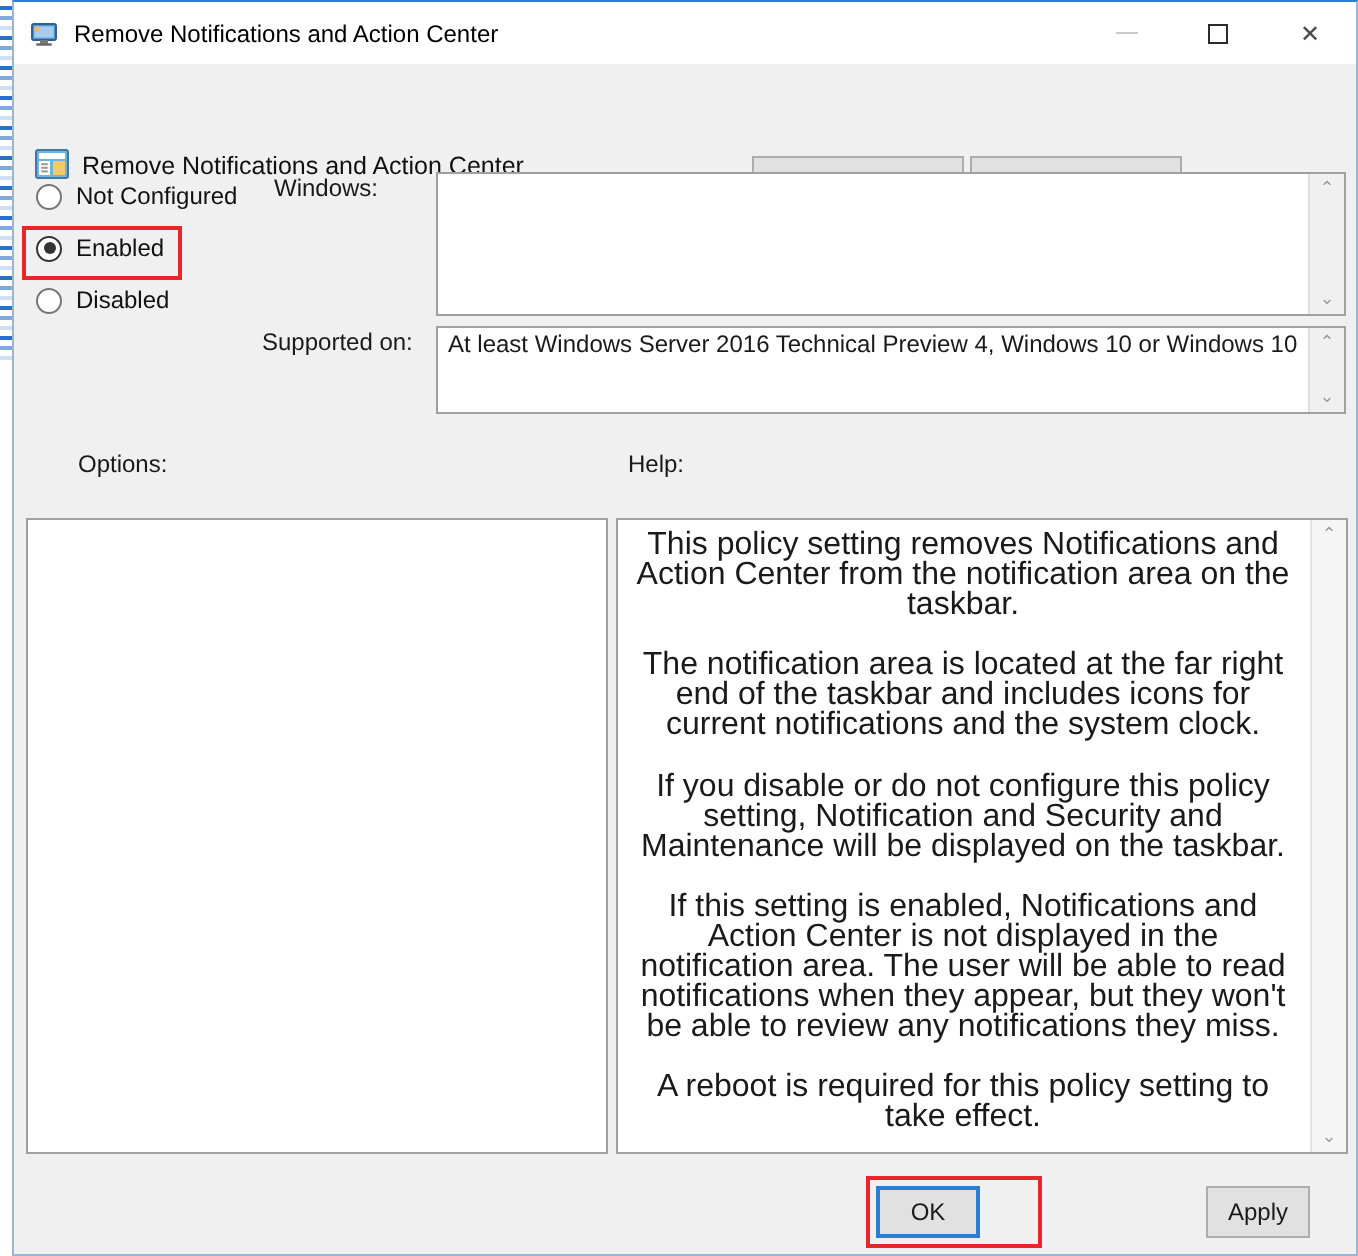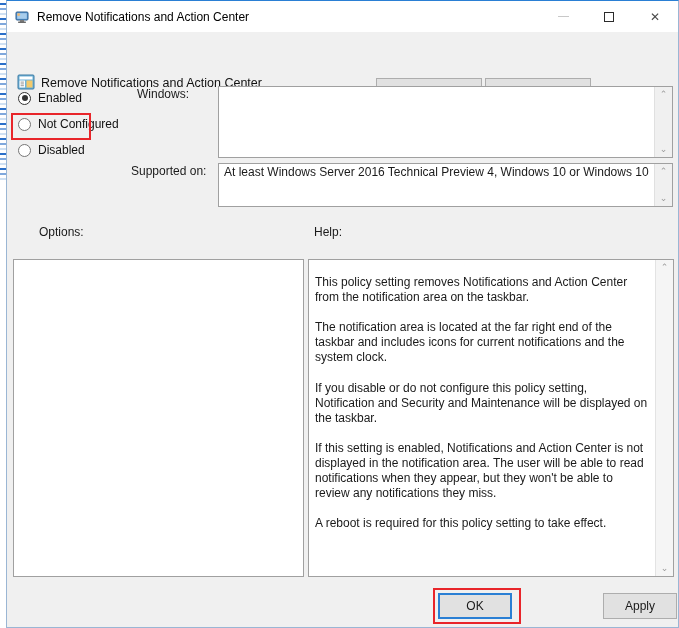--- a/index.html
+++ b/index.html
@@ -221,25 +221,26 @@
     position: absolute;
     left: 301px; top: 258px;
     width: 366px; height: 318px;
     background: #ffffff;
     border: 1px solid #a0a0a0;
     box-sizing: border-box;
     display: flex;
   }
   #help-text {
     flex: 1 1 auto;
-    padding: 15px 7px 5px 6px;
-    font-size: 12px;
+    padding: 5px 7px 5px 6px;
+    font-size: 16px;
     line-height: 15px;
     color: #1a1a1a;
     overflow: hidden;
+    text-align: center;
   }
   #help-text p { margin: 0 0 15px 0; }
   #help-text p.wide-gap { margin-bottom: 16px; }
   #help-text p:last-child { margin-bottom: 0; }
 
   #help-scroll {
     width: 17px;
     flex: 0 0 auto;
     background: #f5f5f5;
     border-left: 1px solid #e3e3e3;
@@ -247,21 +248,21 @@
     flex-direction: column;
     justify-content: space-between;
     align-items: center;
   }
   #help-scroll .arrow {
     font-size: 9px; color: #9a9a9a; line-height: 1; padding: 3px 0;
     user-select: none;
   }
 
   
-  .btn.bottom { width: 74px; position: absolute; }
+  .btn.bottom { width: 52px; position: absolute; }
   #ok-button {
     left: 431px; top: 592px;
     border: 2px solid #2a7fd4;
     line-height: 22px;
   }
   #cancel-button { left: 515px; top: 592px; }
   #apply-button { left: 596px; top: 592px; }
 </style>
 </head>
 <body>
@@ -345,26 +346,26 @@
       </svg>
     </span>
     <span id="header-title">Remove Notifications and Action Center</span>
 
     <button id="prev-setting" class="btn top">Previous Setting</button>
     <button id="next-setting" class="btn top">Next Setting</button>
   </div>
 
   <div id="radio-col">
     <div class="radio-row">
+      <span class="radio-mark"></span>
+      <span class="radio-label">Not Configured</span>
+    </div>
+    <div class="radio-row">
       <span class="radio-mark on"></span>
       <span class="radio-label">Enabled</span>
-    </div>
-    <div class="radio-row">
-      <span class="radio-mark"></span>
-      <span class="radio-label">Not Configured</span>
     </div>
     <div class="radio-row">
       <span class="radio-mark"></span>
       <span class="radio-label">Disabled</span>
     </div>
   </div>
 
   <div id="anno-enabled" class="anno-box"></div>
 
   <span id="comment-label">Windows:</span>

